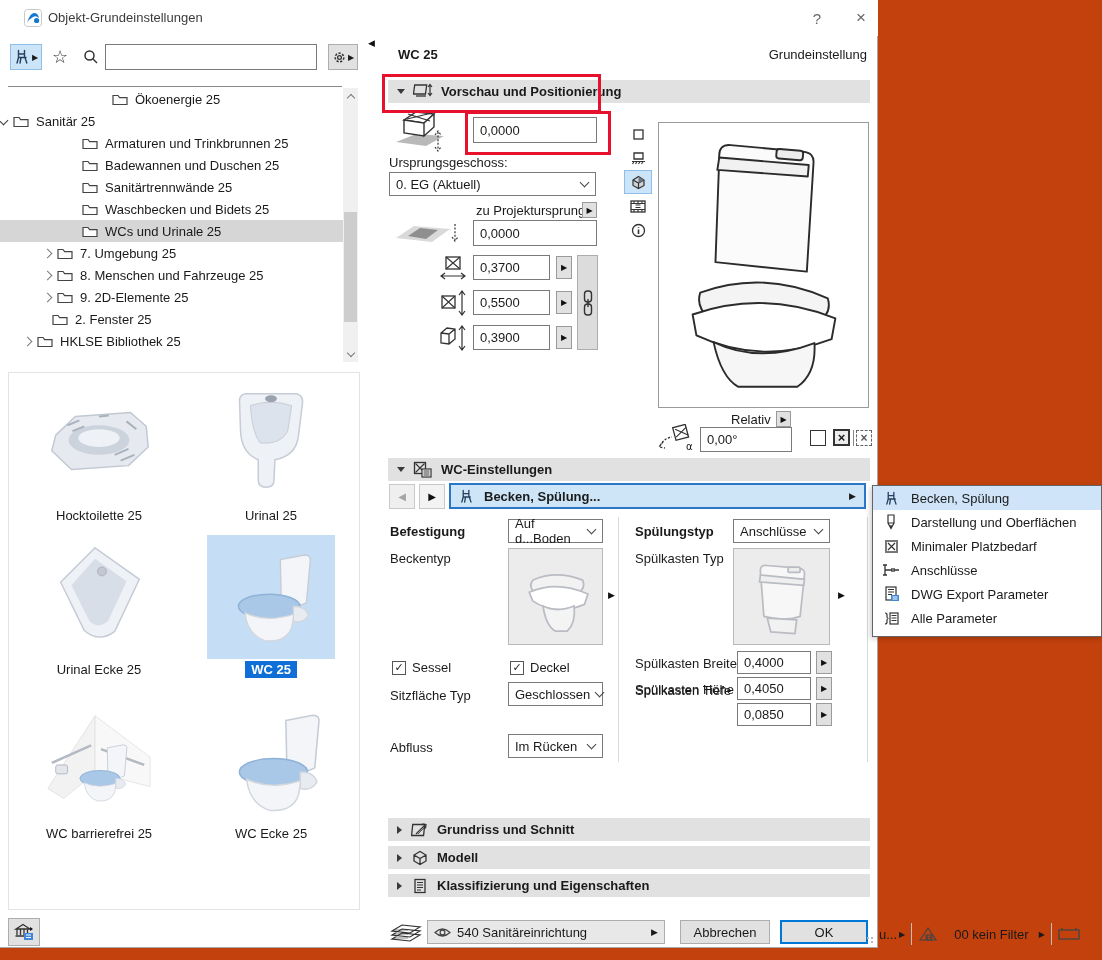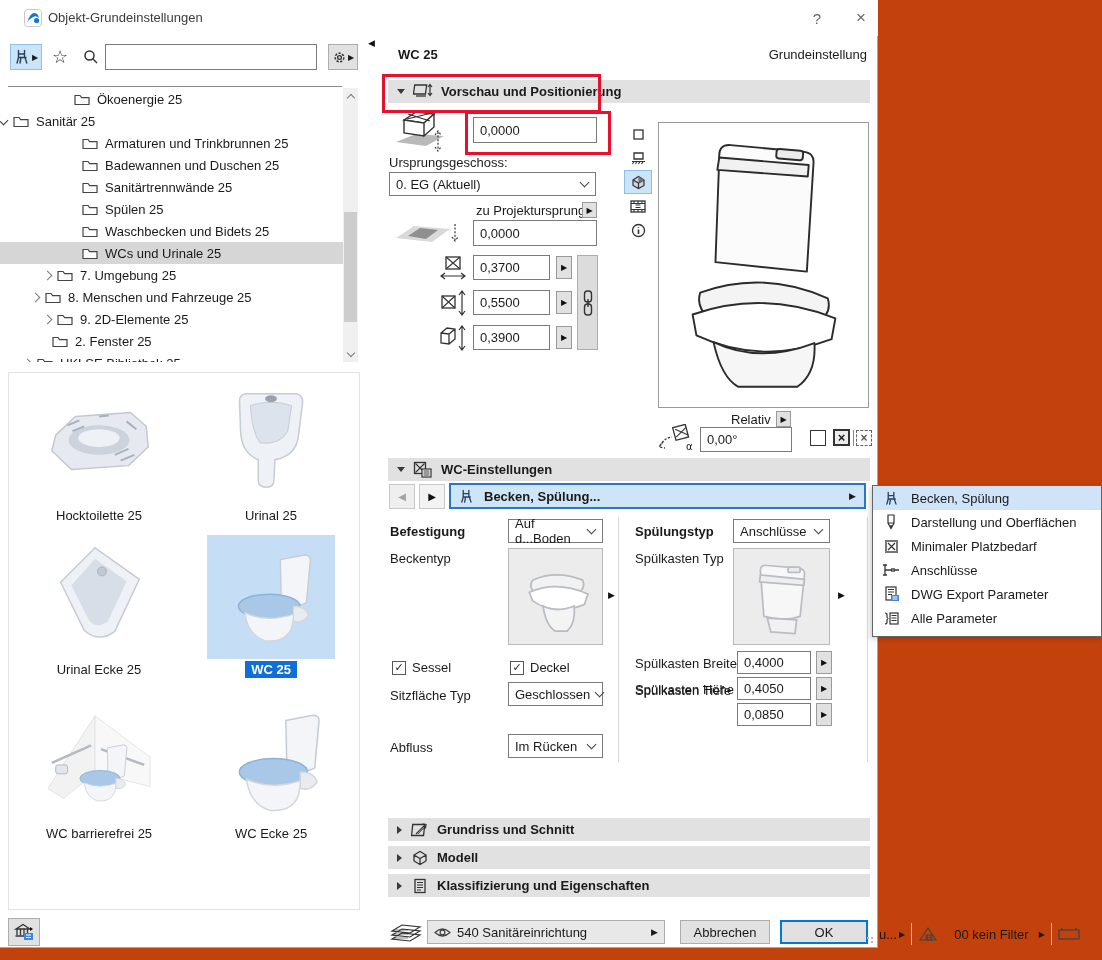--- a/index.html
+++ b/index.html
@@ -138,21 +138,21 @@
       <svg width="15" height="15" viewBox="0 0 16 16">
           <circle cx="8" cy="8" r="4.6" fill="none" stroke="#333" stroke-width="1.6" stroke-dasharray="2.4 1.6"></circle>
           <circle cx="8" cy="8" r="2" fill="none" stroke="#333" stroke-width="1.4"></circle>
         </svg>
       <span style="font-size:8px;margin-left:1px">▶</span>
     </div>
     <span class="abs" style="left:368px;top:38px;font-size:9px;color:#111">◀</span>
     <div class="tb-sep"></div>
 
     <div id="tree">
-      <div class="tree-row" style="padding-left:74px">
+      <div class="tree-row" style="padding-left:112px">
         <svg class="folder" width="16" height="13" viewBox="0 0 16 13">
             <use href="#sym-folder"></use>
           </svg>
           <span class="tree-label">Ökoenergie 25</span>
       </div>
       <div class="tree-row" style="">
         <span class="chev down"></span>
         <svg class="folder" width="16" height="13" viewBox="0 0 16 13">
             <use href="#sym-folder"></use>
           </svg>
@@ -173,42 +173,36 @@
       <div class="tree-row" style="padding-left:82px">
         <svg class="folder" width="16" height="13" viewBox="0 0 16 13">
             <use href="#sym-folder"></use>
           </svg>
           <span class="tree-label">Sanitärtrennwände 25</span>
       </div>
       <div class="tree-row" style="padding-left:82px">
         <svg class="folder" width="16" height="13" viewBox="0 0 16 13">
             <use href="#sym-folder"></use>
           </svg>
-          <span class="tree-label">Spülen 25</span>
-      </div>
-      <div class="tree-row" style="padding-left:82px">
-        <svg class="folder" width="16" height="13" viewBox="0 0 16 13">
-            <use href="#sym-folder"></use>
-          </svg>
           <span class="tree-label">Waschbecken und Bidets 25</span>
       </div>
       <div class="tree-row selected" style="padding-left:82px">
         <svg class="folder" width="16" height="13" viewBox="0 0 16 13">
             <use href="#sym-folder"></use>
           </svg>
           <span class="tree-label">WCs und Urinale 25</span>
       </div>
       <div class="tree-row" style="padding-left:44px">
         <span class="chev right"></span>
         <svg class="folder" width="16" height="13" viewBox="0 0 16 13">
             <use href="#sym-folder"></use>
           </svg>
           <span class="tree-label">7. Umgebung 25</span>
       </div>
-      <div class="tree-row" style="padding-left:32px">
+      <div class="tree-row" style="padding-left:44px">
         <span class="chev right"></span>
         <svg class="folder" width="16" height="13" viewBox="0 0 16 13">
             <use href="#sym-folder"></use>
           </svg>
           <span class="tree-label">8. Menschen und Fahrzeuge 25</span>
       </div>
       <div class="tree-row" style="padding-left:44px">
         <span class="chev right"></span>
         <svg class="folder" width="16" height="13" viewBox="0 0 16 13">
             <use href="#sym-folder"></use>

